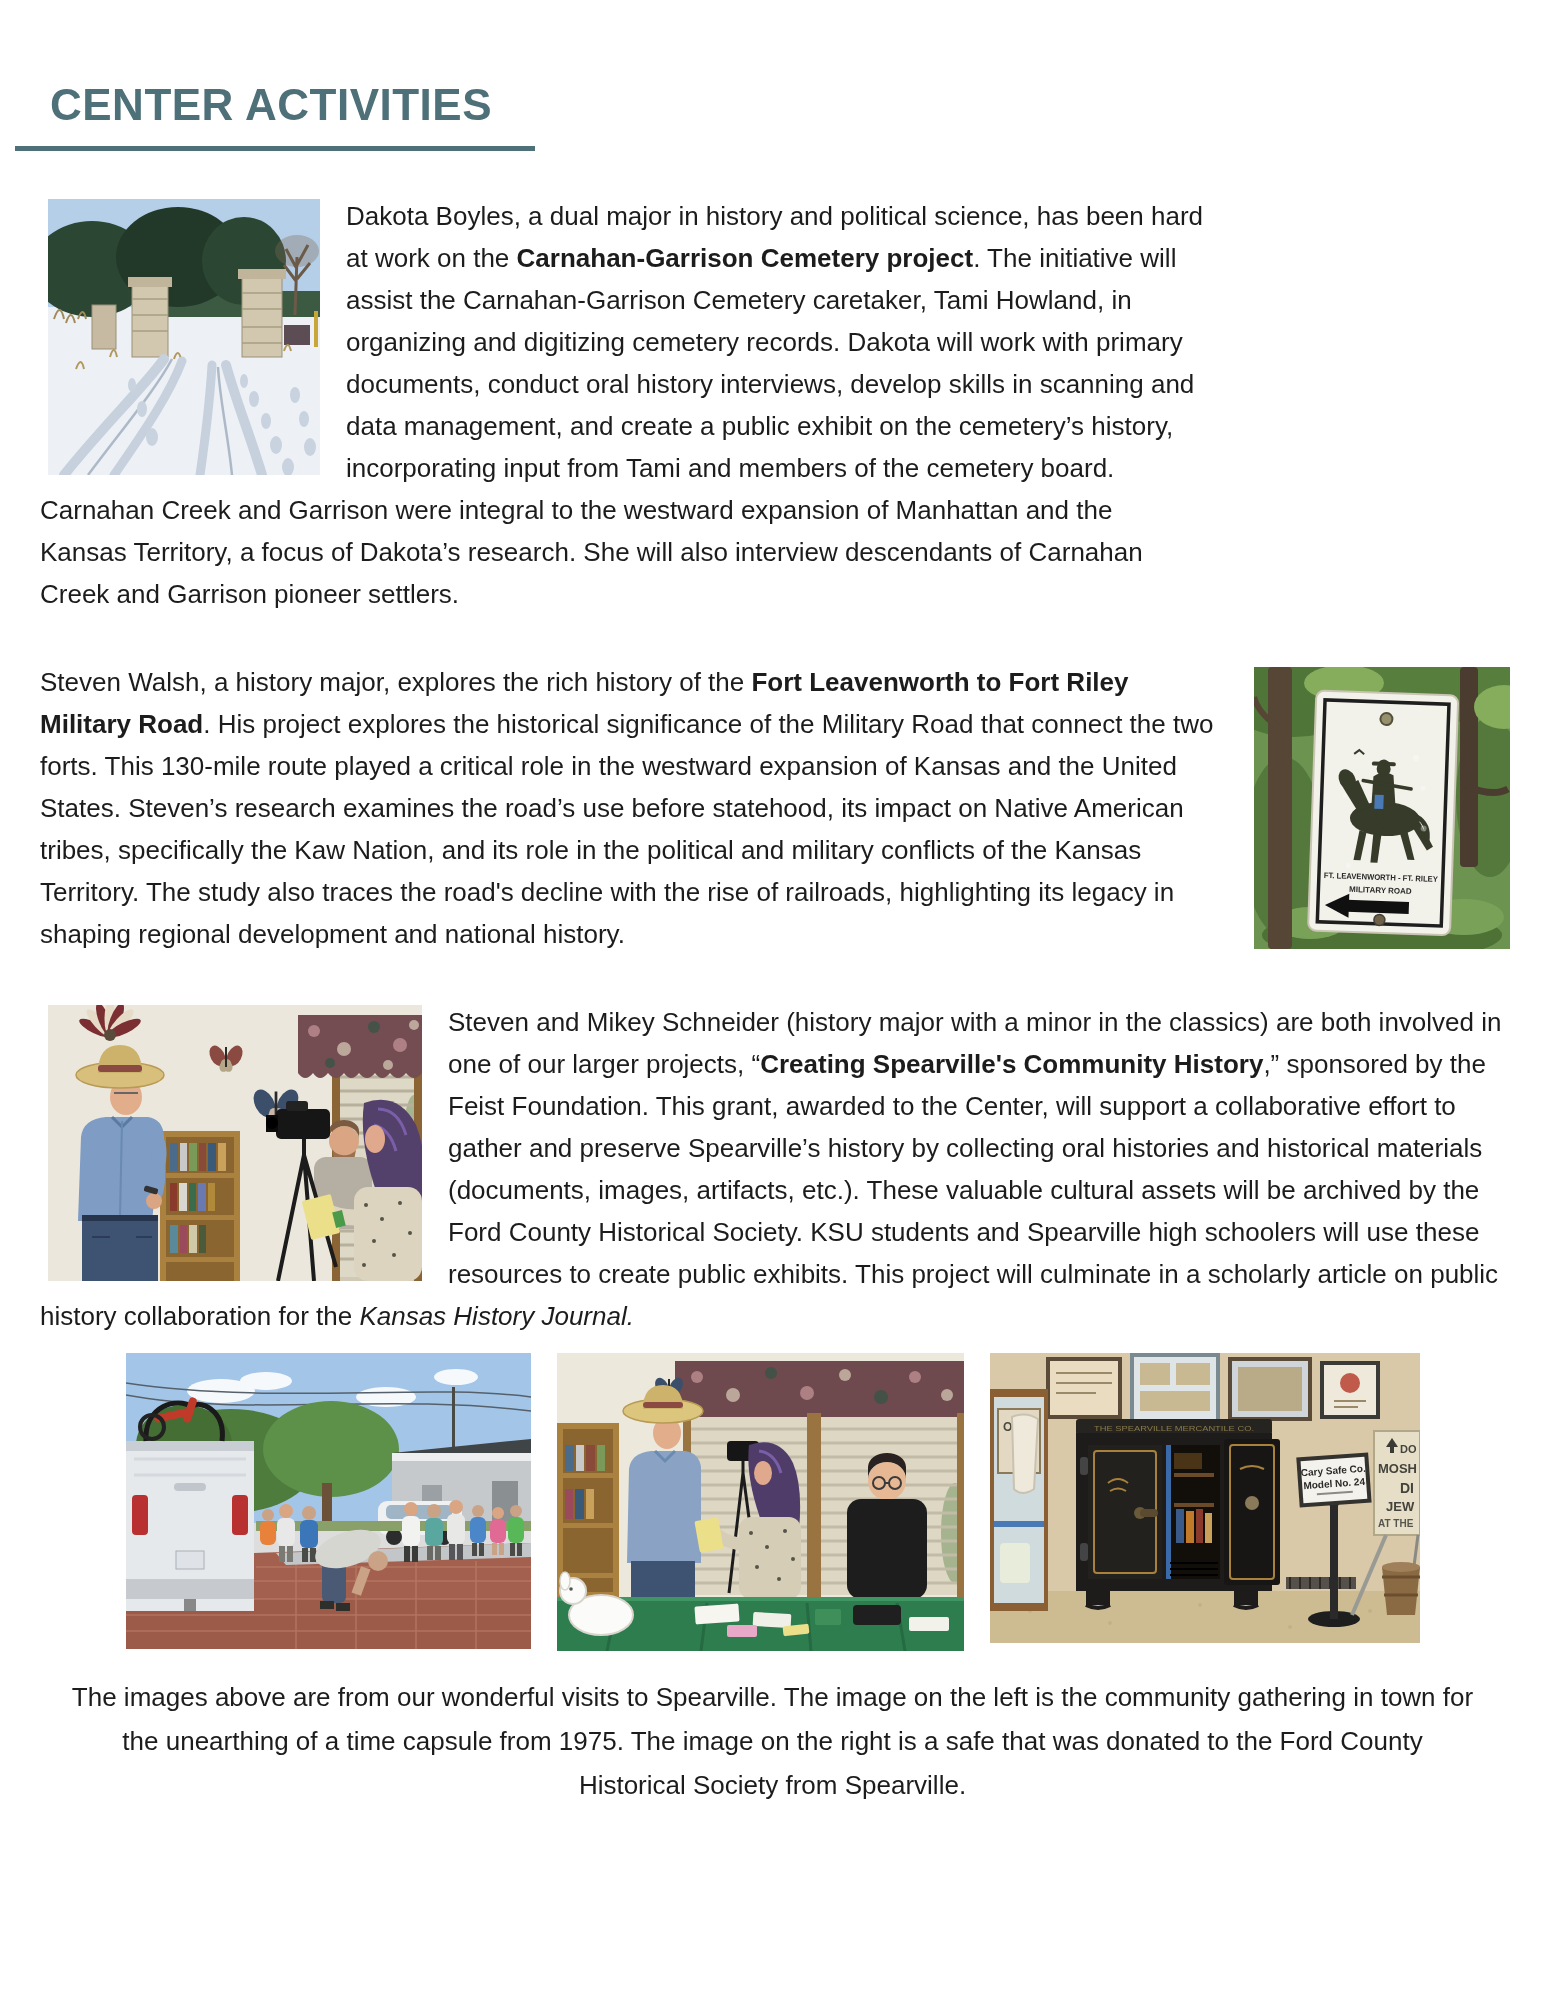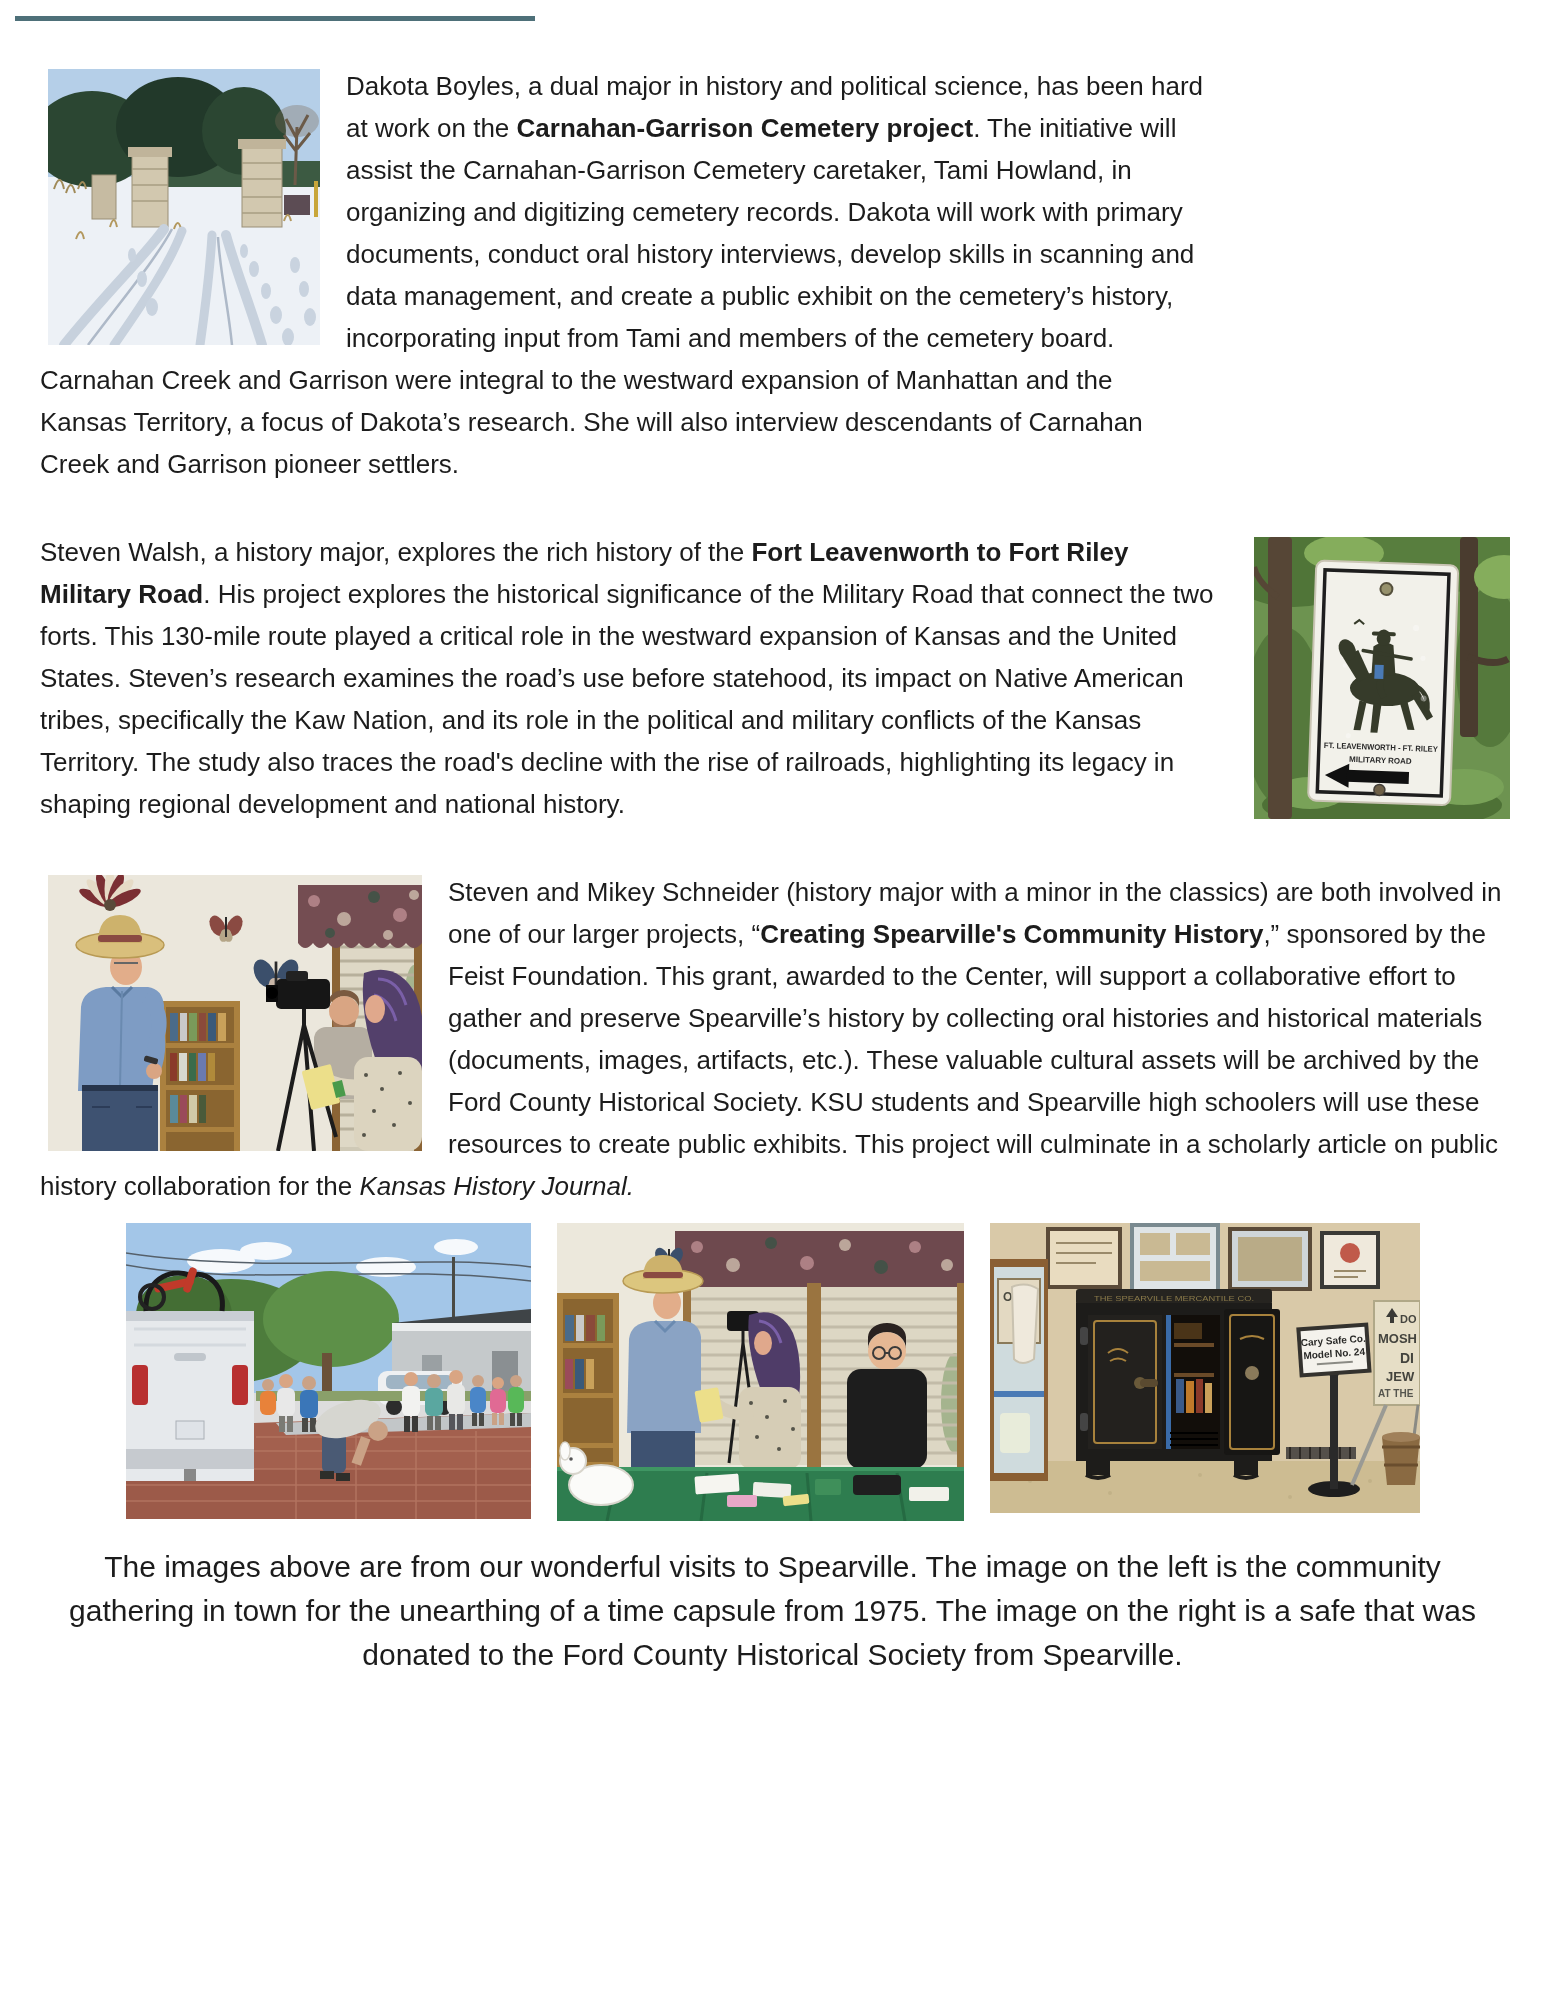--- a/index.html
+++ b/index.html
@@ -8,29 +8,30 @@
   .title{margin:80px 0 0 50px;font-size:44px;font-weight:800;letter-spacing:0.5px;color:#4e7079;}
   .rule{height:5px;width:520px;background:#4e7079;margin:16px 0 0 15px;}
   .para{font-size:26px;line-height:42px;margin-bottom:0;margin-top:0;}
   .sec1{width:1165px;margin:44px 0 0 40px;}
   .sec2{width:1470px;margin:46px 0 0 40px;}
   .sec3{width:1482px;margin:46px 0 0 40px;}
   .photo{display:block;background:#ddd;}
   .photo.left{float:left;margin:4px 26px 6px 8px;}
   .photo.right{float:right;margin:6px 0 6px 28px;}
   .row{display:flex;justify-content:center;align-items:flex-start;gap:26px;margin-top:16px;}
-  .caption{width:1410px;margin:24px auto 0;text-align:center;font-size:30px;line-height:44px;}
+  .caption{width:1410px;margin:24px auto 0;text-align:center;font-size:26px;line-height:44px;}
   i{font-style:italic;}
   b{font-weight:bold;}
 </style>
 </head>
 <body>
 
 <div class="page">
 
+  <h1 class="title">CENTER ACTIVITIES</h1>
   <div class="rule"></div>
 
   <p class="para sec1">
     <svg class="photo left" width="272" height="276" viewBox="0 0 272 276" role="img">
       <rect width="272" height="130" fill="#b5cfe8"></rect>
       <rect y="108" width="272" height="168" fill="#edf1f6"></rect>
       <rect x="118" y="92" width="154" height="26" fill="#3c5a42"></rect>
       <ellipse cx="44" cy="70" rx="60" ry="48" fill="#2b4632"></ellipse>
       <ellipse cx="130" cy="58" rx="62" ry="50" fill="#22392a"></ellipse>
       <ellipse cx="196" cy="62" rx="42" ry="44" fill="#2b4632"></ellipse>

